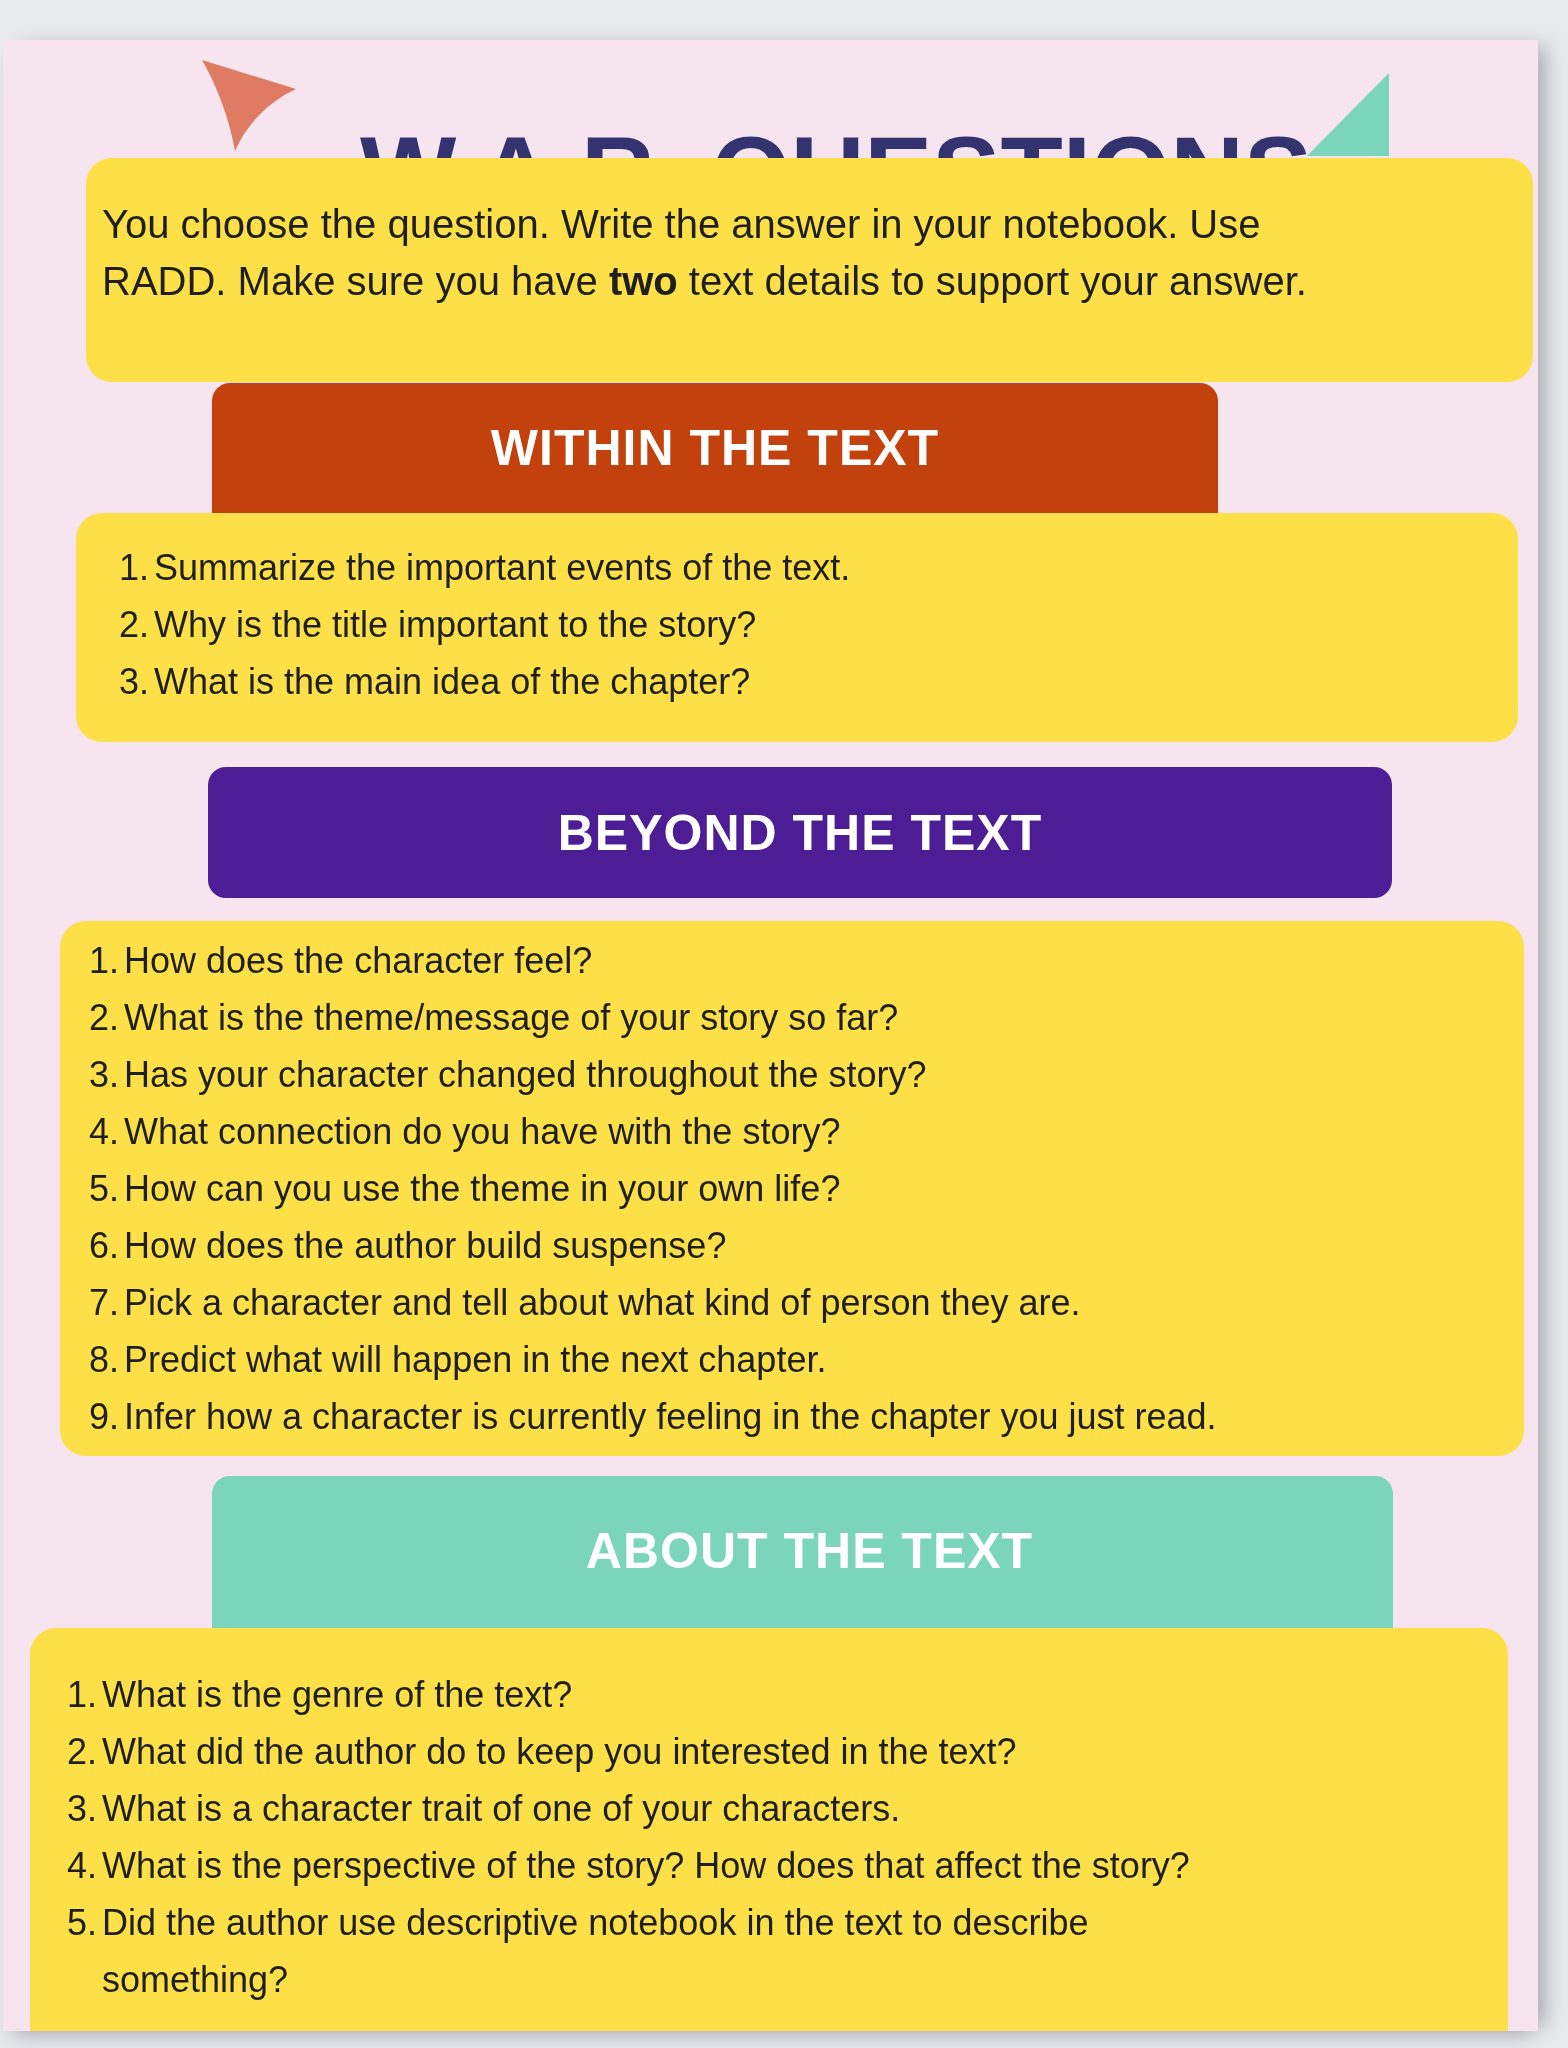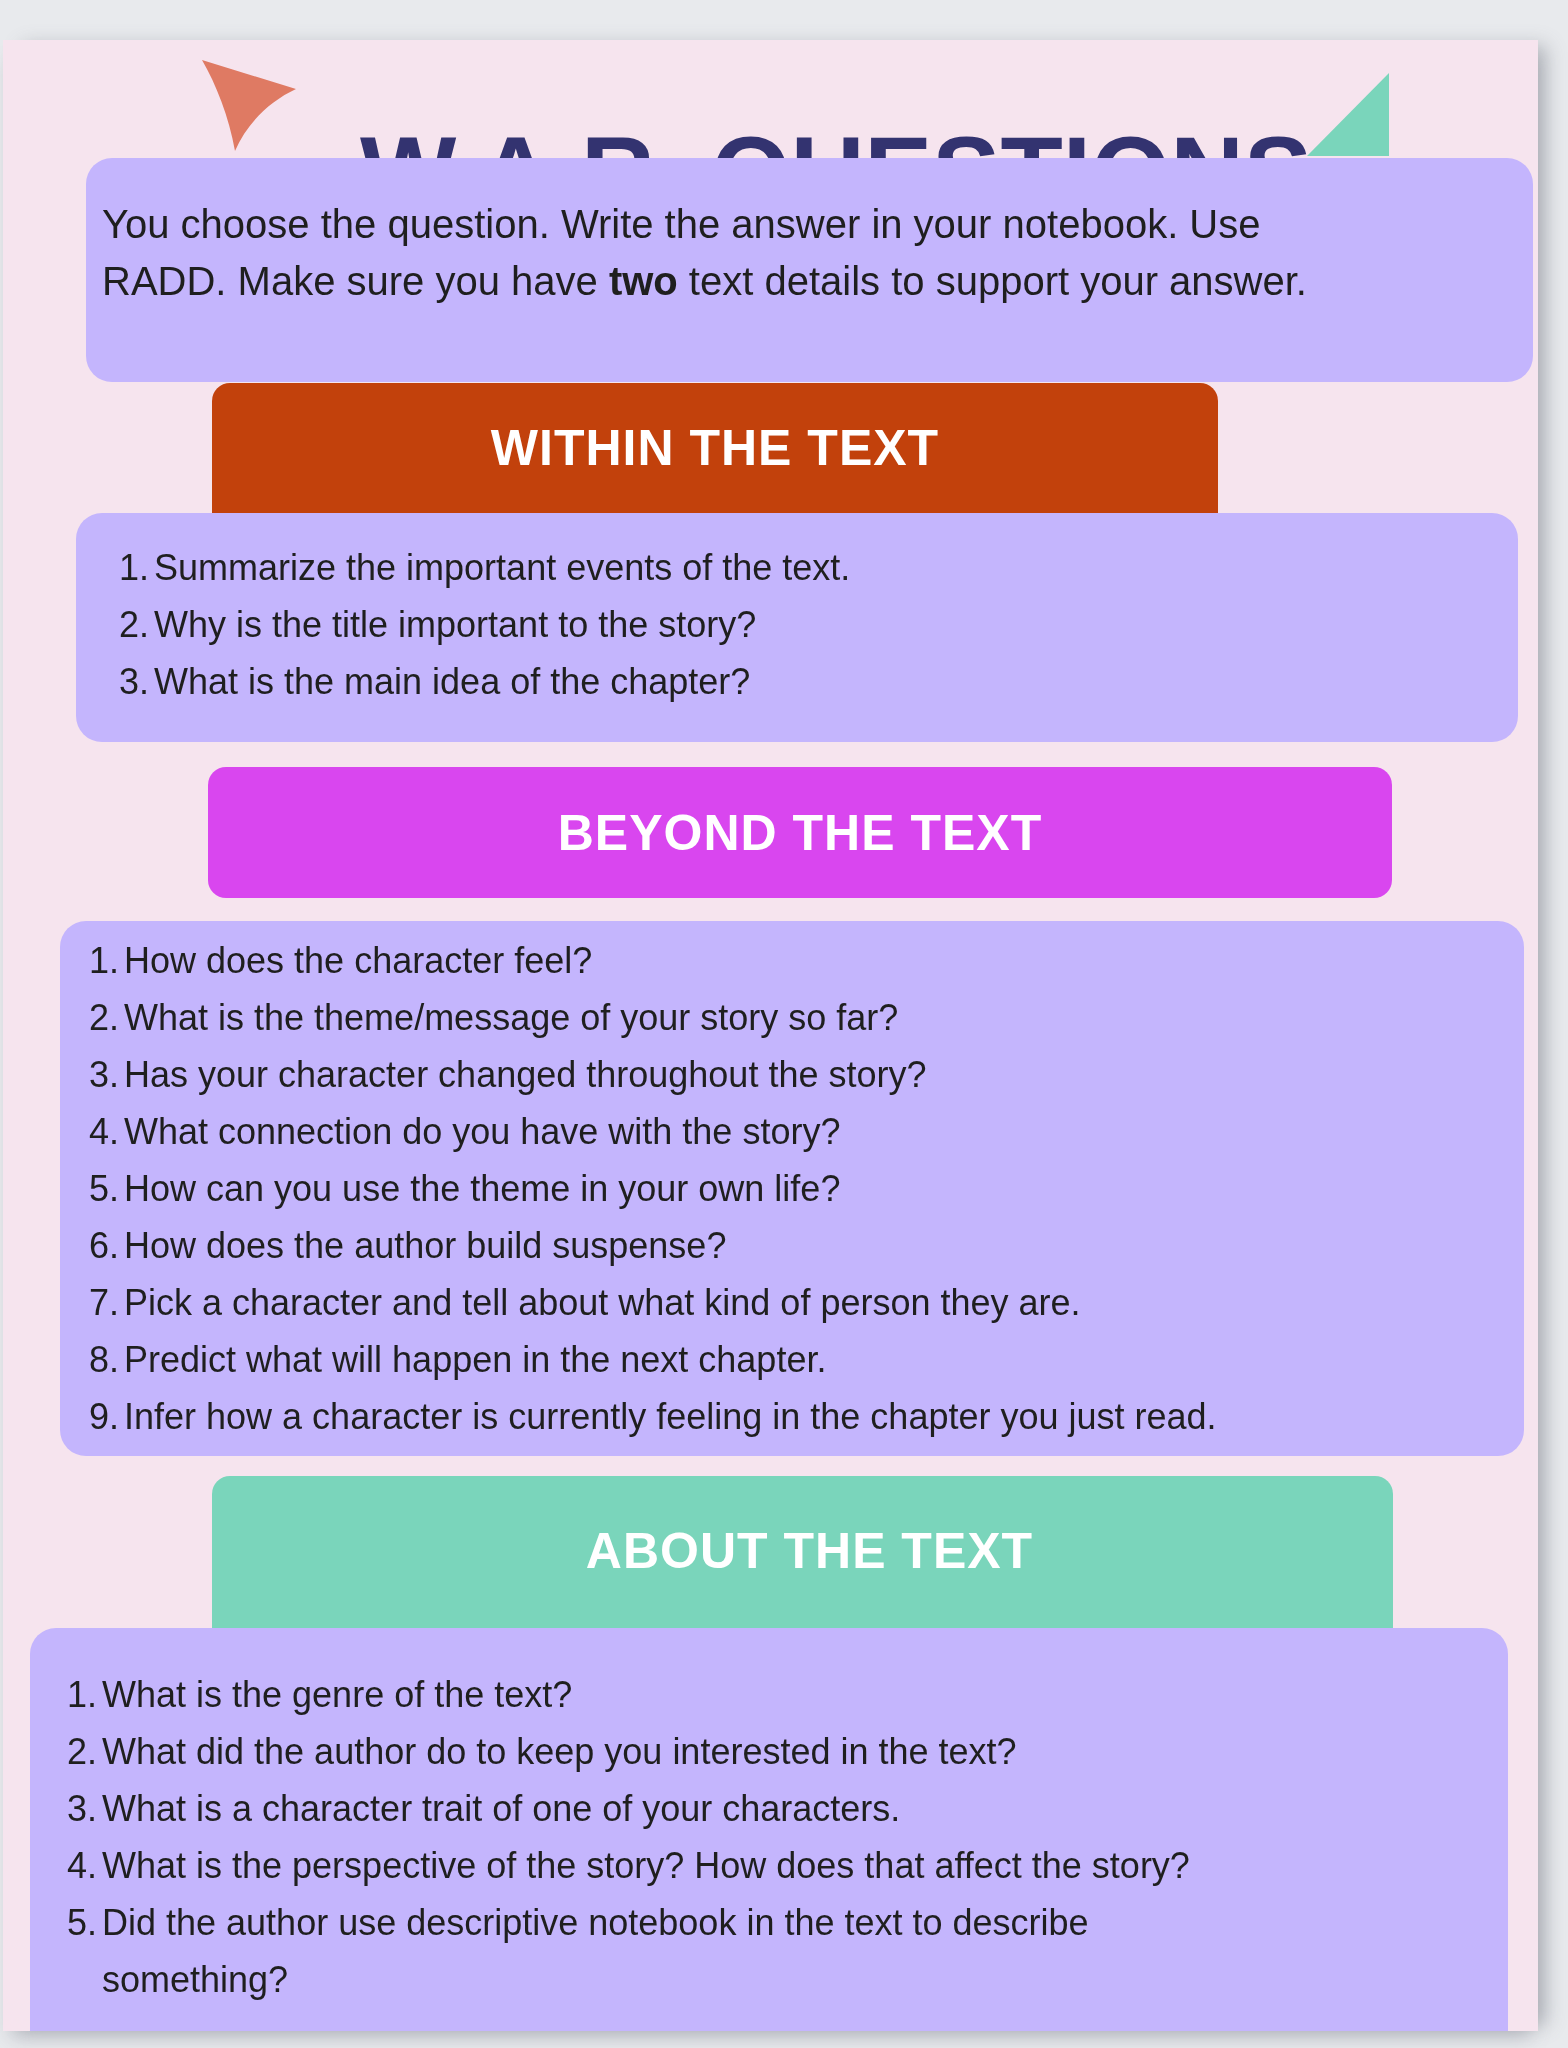--- a/index.html
+++ b/index.html
@@ -18,40 +18,40 @@
     box-shadow: 14px 0 18px -6px rgba(108,112,125,0.45), 0 14px 18px -8px rgba(108,112,125,0.35);
   }
   .title {
     position: absolute; left: 357px; top: 14px;
     font-size: 102px; font-weight: bold; line-height: 1;
     color: #333370; white-space: nowrap; letter-spacing: 0;
   }
   .tri-left { position: absolute; left: 197px; top: 20px; }
   .tri-right { position: absolute; left: 1304px; top: 33px; }
   .card {
-    position: absolute; background: #c4b5fd; border-radius: 26px;
+    position: absolute; background: #fde047; border-radius: 26px;
   }
   .card-intro {
     left: 83px; top: 118px; width: 1447px; height: 224px;
     padding: 38px 30px 0 16px;
   }
   .card-intro p {
     margin: 0; font-size: 40px; line-height: 57px; color: #1F1F1F;
     max-width: 1230px;
   }
   .card-intro b { font-weight: bold; }
   .banner {
     position: absolute; border-radius: 18px;
     display: flex; align-items: center; justify-content: center;
     color: #ffffff; font-weight: bold; font-size: 50px; letter-spacing: 1px;
     white-space: nowrap;
   }
   .banner-within { left: 209px; top: 343px; width: 1006px; height: 160px; background: #c2410c; }
   .banner-within .banner-label { margin-bottom: 30px; }
-  .banner-beyond { left: 205px; top: 727px; width: 1184px; height: 131px; background: #d946ef; }
+  .banner-beyond { left: 205px; top: 727px; width: 1184px; height: 131px; background: #4c1d95; }
   .banner-about  { left: 209px; top: 1436px; width: 1181px; height: 170px; background: #7AD5BB; }
   .banner-about .banner-label { margin-bottom: 20px; margin-left: 14px; }
   .card-within { left: 73px;  top: 473px;  width: 1442px; height: 229px; padding: 26px 20px 0 0; }
   .card-beyond { left: 57px;  top: 881px;  width: 1464px; height: 535px; padding: 11px 20px 0 0; }
   .card-about  { left: 27px;  top: 1588px; width: 1478px; height: 403px; padding: 38px 20px 0 0; border-bottom-left-radius: 0; border-bottom-right-radius: 0; }
   ol.qlist {
     list-style: none; margin: 0; counter-reset: q;
     font-size: 36px; line-height: 57px; color: #1F1F1F;
   }
   .card-within ol.qlist { padding-left: 78px; }

